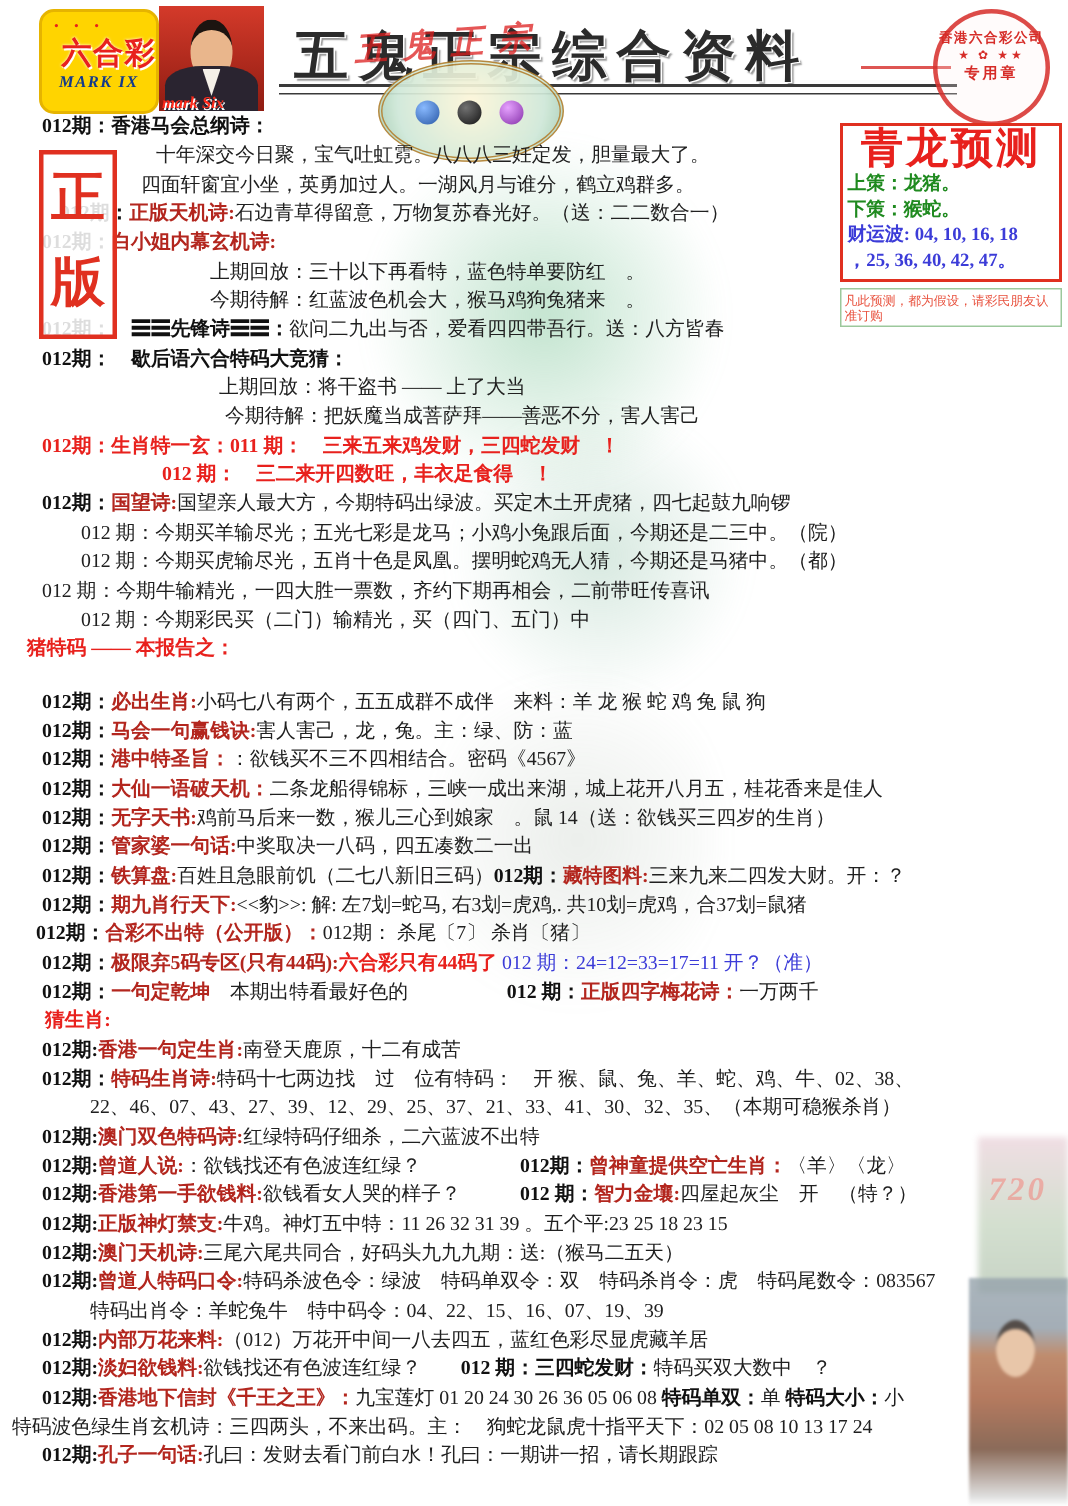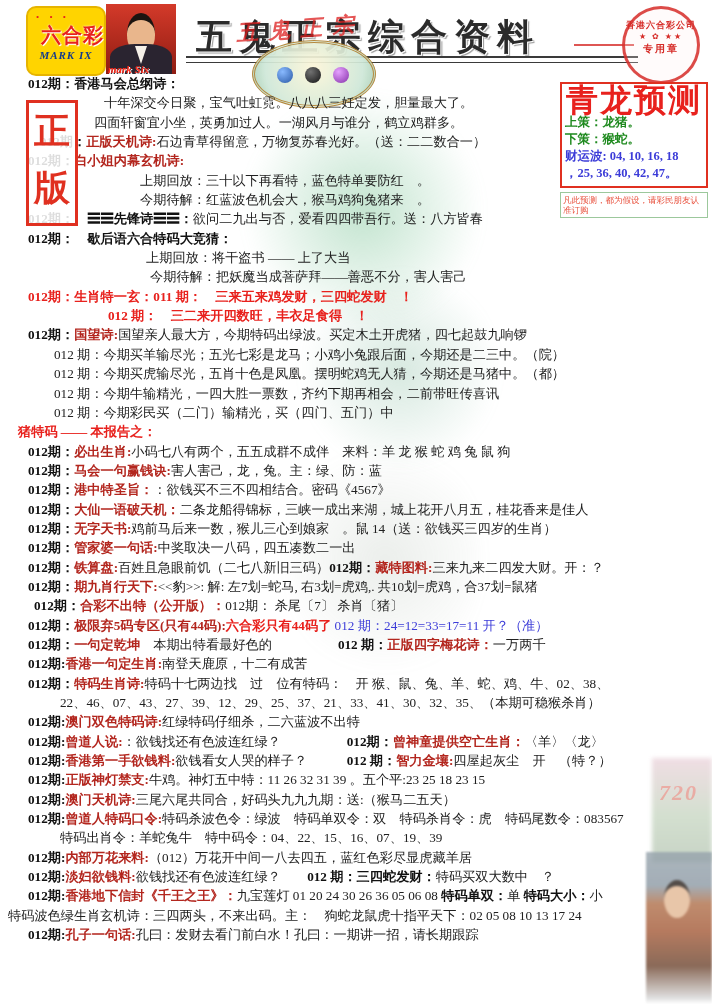--- a/index.html
+++ b/index.html
@@ -60,21 +60,21 @@
        background:#e3b894;border-top:6px solid #2a211c;}
   .ghost-num{position:absolute;right:14px;top:780px;font-size:22px;font-weight:bold;font-style:italic;
        color:rgba(255,70,60,.33);letter-spacing:2px;}
   
   .edition{position:absolute;left:26px;top:100px;width:46px;height:120px;border:3px solid #e03020;
        background:rgba(255,255,255,.86);text-align:center;z-index:5;}
   .edition div{font-size:36px;font-weight:bold;color:#e03020;line-height:57px;}
   
   .predict{float:right;width:148px;margin:8px 2px 2px 10px;position:relative;z-index:4;}
   .predict .inner{border:2px solid #e03020;background:rgba(255,255,255,.9);padding:2px 3px 4px 3px;}
-  .predict .ptitle{font-size:32px;font-weight:bold;color:#e8211d;text-align:center;
+  .predict .ptitle{font-size:28px;font-weight:bold;color:#e8211d;text-align:center;
        letter-spacing:2px;line-height:28px;}
   .pline{font-size:12.5px;font-weight:bold;line-height:17px;white-space:pre-wrap;}
   .pline.green{color:#1f8a1f;}
   .pline.blue{color:#3c3cd8;}
   .predict .disc{border:1px solid #9cc89c;margin-top:4px;padding:2px 2px;
        font-size:8.5px;color:#e8503c;line-height:10px;}
   
   .body{position:absolute;top:74px;left:0;right:0;bottom:0;padding-right:2px;z-index:2;}
   .line{font-size:13.2px;line-height:19.35px;color:#202020;white-space:pre-wrap;}
   .seg{white-space:pre-wrap;}
@@ -155,34 +155,35 @@
         <div class="line" style="padding-left: 140px;"><span class="seg seg-txt">今期待解：红蓝波色机会大，猴马鸡狗兔猪来　。</span></div>
         <div class="line" style="padding-left: 28px;"><span class="seg seg-pfx">012期：　</span><span class="seg seg-bld">☰☰先锋诗☰☰：</span><span class="seg seg-txt">欲问二九出与否，爱看四四带吾行。送：八方皆春</span></div>
         <div class="line" style="padding-left: 28px;"><span class="seg seg-pfx">012期：　</span><span class="seg seg-bld">歇后语六合特码大竞猜：</span></div>
         <div class="line" style="padding-left: 146px;"><span class="seg seg-txt">上期回放：将干盗书 —— 上了大当</span></div>
         <div class="line" style="padding-left: 150px;"><span class="seg seg-txt">今期待解：把妖魔当成菩萨拜——善恶不分，害人害己</span></div>
         <div class="line" style="padding-left: 28px;"><span class="seg seg-red">012期：生肖特一玄：011 期：　三来五来鸡发财，三四蛇发财　！</span></div>
         <div class="line" style="padding-left: 108px;"><span class="seg seg-red">012 期：　三二来开四数旺，丰衣足食得　！</span></div>
         <div class="line" style="padding-left: 28px;"><span class="seg seg-pfx">012期：</span><span class="seg seg-lbl">国望诗:</span><span class="seg seg-txt">国望亲人最大方，今期特码出绿波。买定木土开虎猪，四七起鼓九响锣</span></div>
         <div class="line" style="padding-left: 54px;"><span class="seg seg-txt">012 期：今期买羊输尽光；五光七彩是龙马；小鸡小兔跟后面，今期还是二三中。（院）</span></div>
         <div class="line" style="padding-left: 54px;"><span class="seg seg-txt">012 期：今期买虎输尽光，五肖十色是凤凰。摆明蛇鸡无人猜，今期还是马猪中。（都）</span></div>
-        <div class="line" style="padding-left: 54px;"><span class="seg seg-txt">012 期：今期牛输精光，一四大胜一票数，齐约下期再相会，二前带旺传喜讯</span></div>
+        <div class="line" style="padding-left: 28px;"><span class="seg seg-txt">012 期：今期牛输精光，一四大胜一票数，齐约下期再相会，二前带旺传喜讯</span></div>
         <div class="line" style="padding-left: 54px;"><span class="seg seg-txt">012 期：今期彩民买（二门）输精光，买（四门、五门）中</span></div>
         <div class="line" style="padding-left: 18px;"><span class="seg seg-red">猪特码 —— 本报告之：</span></div>
-        <div class="line" style="padding-left: 28px;"><span class="seg seg-pfx">012期：</span><span class="seg seg-lbl">必出生肖:</span><span class="seg seg-txt">小码七八有两个，五五成群不成伴　来料：羊 龙 猴 蛇 鸡 兔 鼠 狗</span></div>
+        <div class="line" style="padding-left: 28px; margin-top: 16px;"><span class="seg seg-pfx">012期：</span><span class="seg seg-lbl">必出生肖:</span><span class="seg seg-txt">小码七八有两个，五五成群不成伴　来料：羊 龙 猴 蛇 鸡 兔 鼠 狗</span></div>
         <div class="line" style="padding-left: 28px;"><span class="seg seg-pfx">012期：</span><span class="seg seg-lbl">马会一句赢钱诀:</span><span class="seg seg-txt">害人害己，龙，兔。主：绿、防：蓝</span></div>
         <div class="line" style="padding-left: 28px;"><span class="seg seg-pfx">012期：</span><span class="seg seg-lbl">港中特圣旨：</span><span class="seg seg-txt">：欲钱买不三不四相结合。密码《4567》</span></div>
         <div class="line" style="padding-left: 28px;"><span class="seg seg-pfx">012期：</span><span class="seg seg-lbl">大仙一语破天机：</span><span class="seg seg-txt">二条龙船得锦标，三峡一成出来湖，城上花开八月五，桂花香来是佳人</span></div>
         <div class="line" style="padding-left: 28px;"><span class="seg seg-pfx">012期：</span><span class="seg seg-lbl">无字天书:</span><span class="seg seg-txt">鸡前马后来一数，猴儿三心到娘家　。鼠 14（送：欲钱买三四岁的生肖）</span></div>
         <div class="line" style="padding-left: 28px;"><span class="seg seg-pfx">012期：</span><span class="seg seg-lbl">管家婆一句话:</span><span class="seg seg-txt">中奖取决一八码，四五凑数二一出</span></div>
         <div class="line" style="padding-left: 28px;"><span class="seg seg-pfx">012期：</span><span class="seg seg-lbl">铁算盘:</span><span class="seg seg-txt">百姓且急眼前饥（二七八新旧三码）</span><span class="seg seg-pfx">012期：</span><span class="seg seg-lbl">藏特图料:</span><span class="seg seg-txt">三来九来二四发大财。开：？</span></div>
         <div class="line" style="padding-left: 28px;"><span class="seg seg-pfx">012期：</span><span class="seg seg-lbl">期九肖行天下:</span><span class="seg seg-txt">&lt;&lt;豹&gt;&gt;: 解: 左7划=蛇马, 右3划=虎鸡,. 共10划=虎鸡，合37划=鼠猪</span></div>
-        <div class="line" style="padding-left: 34px;"><span class="seg seg-pfx">012期：</span><span class="seg seg-lbl">合彩不出特（公开版）：</span><span class="seg seg-txt">012期： 杀尾〔7〕 杀肖〔猪〕</span></div>
+        <div class="line" style="padding-left: 24px;"><span class="seg seg-pfx">012期：</span><span class="seg seg-lbl">合彩不出特（公开版）：</span><span class="seg seg-txt">012期： 杀尾〔7〕 杀肖〔猪〕</span></div>
         <div class="line" style="padding-left: 28px;"><span class="seg seg-pfx">012期：</span><span class="seg seg-lbl">极限弃5码专区(只有44码):</span><span class="seg seg-red">六合彩只有44码了 </span><span class="seg seg-blu">012 期：24=12=33=17=11 开？（准）</span></div>
         <div class="line" style="padding-left: 28px;"><span class="seg seg-pfx">012期：</span><span class="seg seg-lbl">一句定乾坤</span><span class="seg seg-txt">　本期出特看最好色的　　　　　</span><span class="seg seg-pfx">012 期：</span><span class="seg seg-lbl">正版四字梅花诗：</span><span class="seg seg-txt">一万两千</span></div>
+        <div class="line" style="padding-left: 30px;"><span class="seg seg-red">猜生肖:</span></div>
         <div class="line" style="padding-left: 28px;"><span class="seg seg-pfx">012期:</span><span class="seg seg-lbl">香港一句定生肖:</span><span class="seg seg-txt">南登天鹿原，十二有成苦</span></div>
         <div class="line" style="padding-left: 28px;"><span class="seg seg-pfx">012期：</span><span class="seg seg-lbl">特码生肖诗:</span><span class="seg seg-txt">特码十七两边找　过　位有特码：　开 猴、鼠、兔、羊、蛇、鸡、牛、02、38、</span></div>
         <div class="line" style="padding-left: 60px;"><span class="seg seg-txt">22、46、07、43、27、39、12、29、25、37、21、33、41、30、32、35、（本期可稳猴杀肖）</span></div>
         <div class="line" style="padding-left: 28px;"><span class="seg seg-pfx">012期:</span><span class="seg seg-lbl">澳门双色特码诗:</span><span class="seg seg-txt">红绿特码仔细杀，二六蓝波不出特</span></div>
         <div class="line" style="padding-left: 28px;"><span class="seg seg-pfx">012期:</span><span class="seg seg-lbl">曾道人说:</span><span class="seg seg-txt">：欲钱找还有色波连红绿？　　　　　</span><span class="seg seg-pfx">012期：</span><span class="seg seg-lbl">曾神童提供空亡生肖：</span><span class="seg seg-txt">〈羊〉〈龙〉</span></div>
         <div class="line" style="padding-left: 28px;"><span class="seg seg-pfx">012期:</span><span class="seg seg-lbl">香港第一手欲钱料:</span><span class="seg seg-txt">欲钱看女人哭的样子？　　　</span><span class="seg seg-pfx">012 期：</span><span class="seg seg-lbl">智力金壤:</span><span class="seg seg-txt">四屋起灰尘　开　（特？）</span></div>
         <div class="line" style="padding-left: 28px;"><span class="seg seg-pfx">012期:</span><span class="seg seg-lbl">正版神灯禁支:</span><span class="seg seg-txt">牛鸡。神灯五中特：11 26 32 31 39 。五个平:23 25 18 23 15</span></div>
         <div class="line" style="padding-left: 28px;"><span class="seg seg-pfx">012期:</span><span class="seg seg-lbl">澳门天机诗:</span><span class="seg seg-txt">三尾六尾共同合，好码头九九九期：送:（猴马二五天）</span></div>
         <div class="line" style="padding-left: 28px;"><span class="seg seg-pfx">012期:</span><span class="seg seg-lbl">曾道人特码口令:</span><span class="seg seg-txt">特码杀波色令：绿波　特码单双令：双　特码杀肖令：虎　特码尾数令：083567</span></div>
         <div class="line" style="padding-left: 60px;"><span class="seg seg-txt">特码出肖令：羊蛇兔牛　特中码令：04、22、15、16、07、19、39</span></div>

